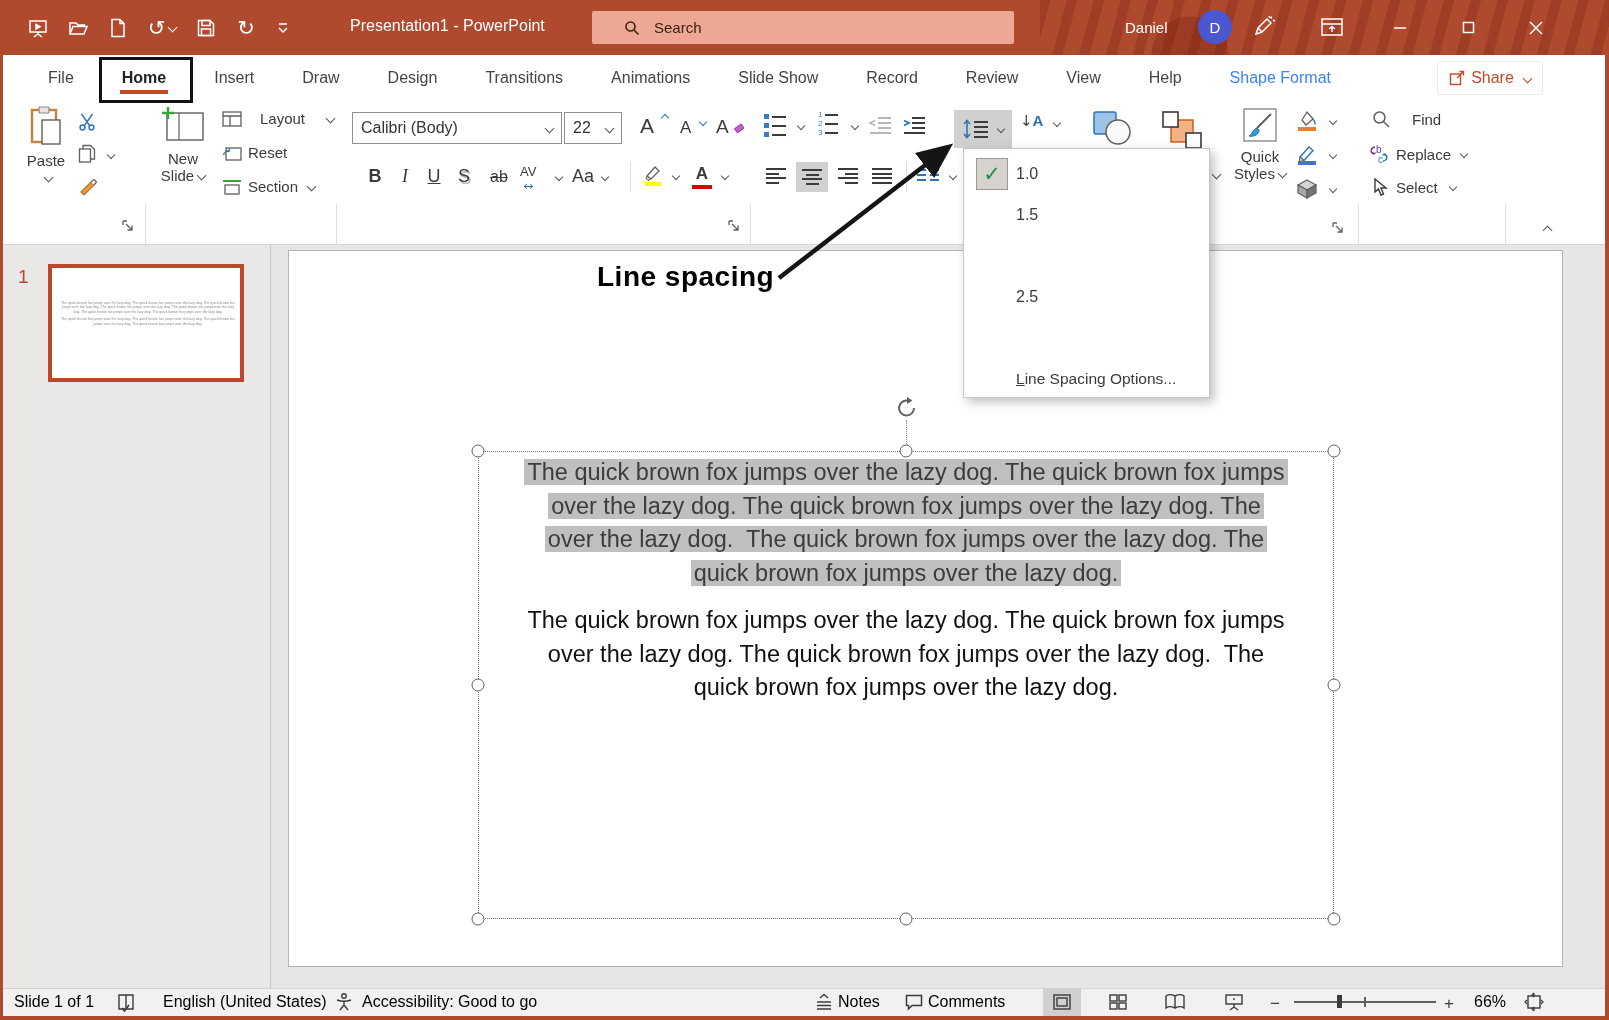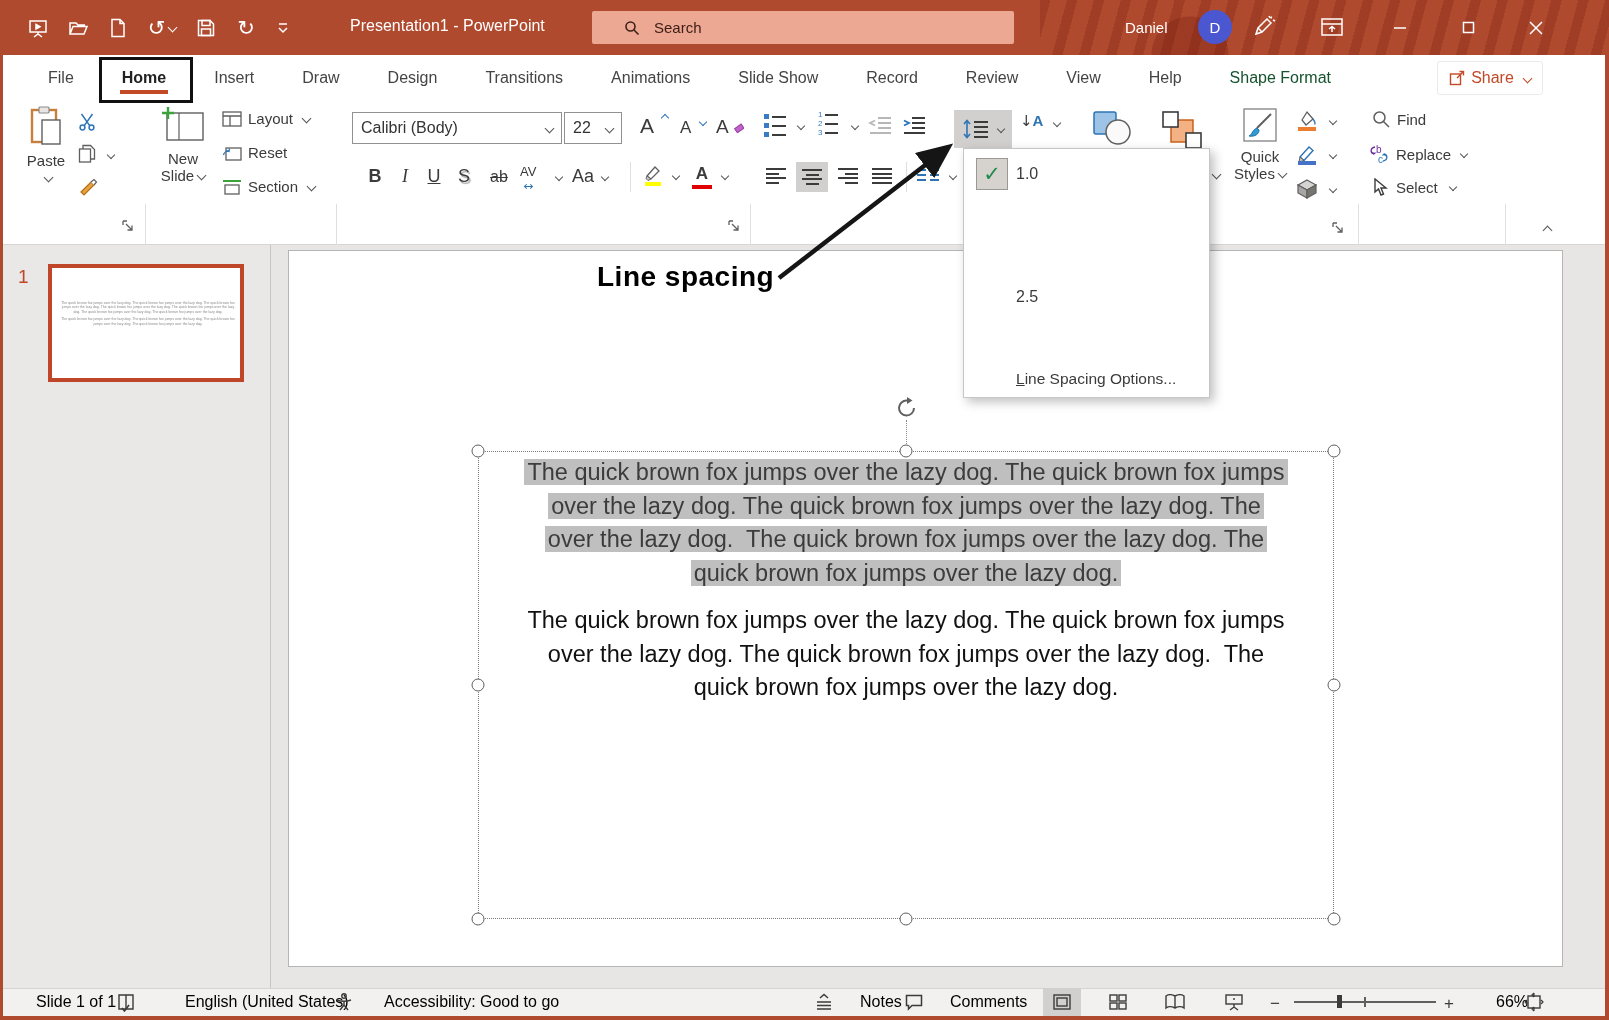--- a/index.html
+++ b/index.html
@@ -21,21 +21,21 @@
     display:flex;align-items:center;color:#3D2018;font-size:15px;}
   .avatar{left:1198px;top:10px;width:34px;height:34px;border-radius:50%;background:#4A57D1;
     display:flex;align-items:center;justify-content:center;font-size:15px;color:#fff;}
   .tb-user{left:1125px;top:19px;font-size:15px;}
   .winbtn{top:0;width:60px;height:55px;display:flex;align-items:center;justify-content:center;}
 
   
   .tabrow{left:0;top:55px;width:1609px;height:45px;background:#fff;display:flex;align-items:stretch;padding-left:24px;box-sizing:border-box;}
   .tab{padding:0 24px;display:flex;align-items:center;font-size:16px;color:#444;white-space:nowrap;}
   .tab.active{color:#222;font-weight:bold;}
-  .tab.ctx{color:#14532d;}
+  .tab.ctx{color:#3b82f6;}
   .home-frame{left:99px;top:57px;width:88px;height:40px;border:3px solid #111;z-index:6;}
   .home-underline{left:120px;top:90px;width:48px;height:4px;background:#C24A26;z-index:7;}
   .share-btn{left:1437px;top:61px;width:104px;height:32px;border:1px solid #EDEBE9;border-radius:3px;
     display:flex;align-items:center;justify-content:center;gap:6px;color:#C24A26;font-size:16px;background:#fff;}
 
   
   .ribbon{left:0;top:100px;width:1609px;height:145px;background:#fff;border-bottom:1px solid #D8D6D4;box-sizing:border-box;}
   .gdiv{top:104px;width:1px;height:132px;background:#E1DFDD;}
   .glabel{top:216px;font-size:12.5px;color:#616161;white-space:nowrap;}
   .lbl{font-size:15px;color:#3b3b3b;white-space:nowrap;}
@@ -76,21 +76,21 @@
   .handle{width:11px;height:11px;border-radius:50%;background:#fff;border:1.6px solid #5f5f5f;transform:translate(-50%,-50%);z-index:10;}
   .rot-line{left:906px;top:420px;width:1px;height:26px;border-left:1px dotted #8a8a8a;}
   .slidetext{left:479px;top:456px;width:854px;text-align:center;font-size:23.5px;line-height:33.5px;color:#111;}
   .slidetext .ln{white-space:pre;}
   .hl{background:#BFBFBF;color:#3C3C3C;padding:0 3px;}
   .para2{margin-top:14px;}
 
   
   .statusbar{left:0;top:988px;width:1609px;height:28px;background:#F2F1F0;border-top:1px solid #D6D4D2;box-sizing:border-box;
     font-size:14.5px;color:#3b3b3b;}
-  .sb{top:993px;white-space:nowrap;margin-left:22px;}
+  .sb{top:993px;white-space:nowrap;}
   .viewbtn{top:988px;width:38px;height:28px;display:flex;align-items:center;justify-content:center;}
   .zoomtrack{left:1294px;top:1001px;width:142px;height:1.5px;background:#5f5f5f;}
   .zoomtick{left:1364px;top:997px;width:1.5px;height:10px;background:#5f5f5f;}
   .zoomthumb{left:1337px;top:995px;width:5px;height:13px;background:#3b3b3b;}
 
   
   .wb{background:#B04A2F;z-index:50;}
 
   
   .overlay{left:0;top:0;width:1609px;height:1020px;pointer-events:none;z-index:60;}
@@ -259,21 +259,21 @@
 
     <div class="abs" style="left:154px;top:6px;width:58px;text-align:center;">
       <svg width="46" height="40" viewBox="0 0 46 40">
           <rect x="7" y="7" width="36" height="27" fill="#fff" stroke="#5f5f5f" stroke-width="1.4"></rect>
           <path d="M19 7 V34" stroke="#5f5f5f" stroke-width="1.2"></path>
           <path d="M8 1 V13 M2 7 H14" stroke="#3BA33B" stroke-width="2.4"></path>
         </svg>
       <div class="lbl">New</div>
       <div class="lbl"><span>Slide</span><i class="chv"></i></div>
     </div>
-    <div class="abs" style="left:222px;top:10px;display:flex;align-items:center;gap:6px;">
+    <div class="abs" style="left:222px;top:10px;display:flex;align-items:center;gap:18px;">
       <svg width="20" height="16" viewBox="0 0 20 16" fill="none" stroke="#5f5f5f" stroke-width="1.3">
           <rect x="1" y="1" width="18" height="14"></rect>
           <path d="M1 5 H19 M8 5 V15"></path>
         </svg>
       <span class="lbl">Layout</span>
         <i class="chv"></i>
     </div>
     <div class="abs" style="left:222px;top:44px;display:flex;align-items:center;gap:6px;">
       <svg width="20" height="16" viewBox="0 0 20 16" fill="none" stroke="#5f5f5f" stroke-width="1.3">
           <rect x="4" y="3" width="15" height="12"></rect>
@@ -490,21 +490,21 @@
       <i class="chv mini" style="position:absolute;left:30px;top:8px;"></i>
     </div>
     <div class="abs glabel" style="left:1190px;">Drawing</div>
     <div class="abs" style="left:1332px;top:120px;">
       <svg width="12" height="12" viewBox="0 0 12 12" fill="none" stroke="#5f5f5f" stroke-width="1.3">
           <path d="M1 1 H5 M1 1 V5"></path>
           <path d="M4 4 L10 10 M10 5.5 V10 H5.5"></path>
         </svg>
     </div>
 
-    <div class="abs" style="left:1372px;top:10px;display:flex;align-items:flex-end;gap:7px;">
+    <div class="abs" style="left:1372px;top:10px;display:flex;align-items:flex-end;gap:22px;">
       <svg width="18" height="18" viewBox="0 0 18 18" fill="none" stroke="#5f5f5f" stroke-width="1.5">
           <circle cx="7.5" cy="7.5" r="5.5"></circle>
           <path d="M11.5 11.5 L17 17"></path>
         </svg>
       <span class="lbl">Find</span>
     </div>
     <div class="abs" style="left:1368px;top:44px;display:flex;align-items:center;gap:6px;">
       <svg width="22" height="20" viewBox="0 0 22 20">
         <text x="8" y="9" font-size="10" fill="#7030A0" font-family="Liberation Sans">b</text>
         <text x="10" y="19" font-size="10" fill="#2E74B5" font-family="Liberation Sans">c</text>
@@ -569,20 +569,23 @@
   <div class="abs handle" style="left:1334px;top:685px;"></div>
   <div class="abs handle" style="left:478px;top:919px;"></div>
   <div class="abs handle" style="left:906px;top:919px;"></div>
   <div class="abs handle" style="left:1334px;top:919px;"></div>
 
   <div class="abs menu">
     <div class="menu-item" style="top:4px;">
       <span class="checkbox dejavu">✓</span>
       <span class="txt">1.0</span>
     </div>
+    <div class="menu-item" style="top:45px;">
+        <span class="txt">1.5</span>
+      </div>
     <div class="menu-item" style="top:127px;">
         <span class="txt">2.5</span>
       </div>
     <div class="menu-item" style="top:209px;font-size:15.5px;">
       <span class="txt"><u>L</u><span>ine Spacing Options...</span></span>
     </div>
   </div>
 
   <div class="abs statusbar"></div>
   <div class="abs sb" style="left:14px;">Slide 1 of 1</div>

